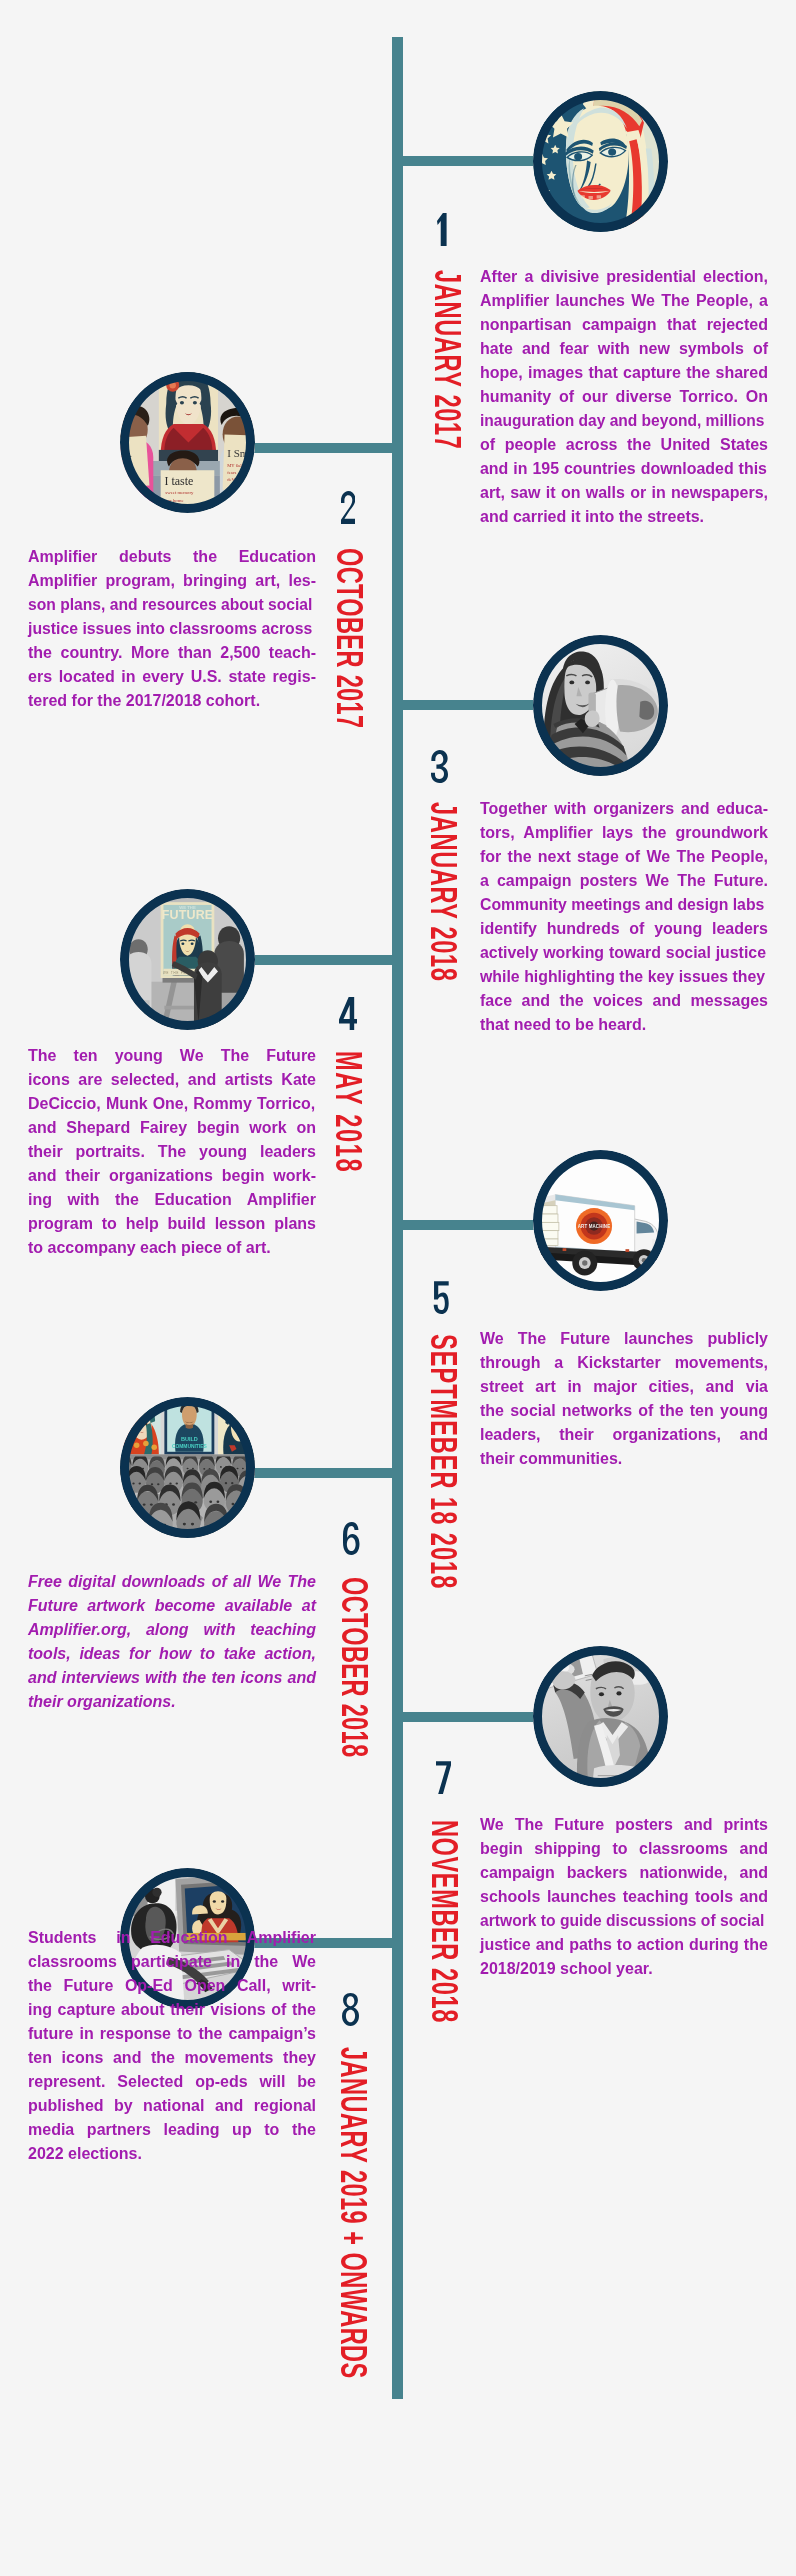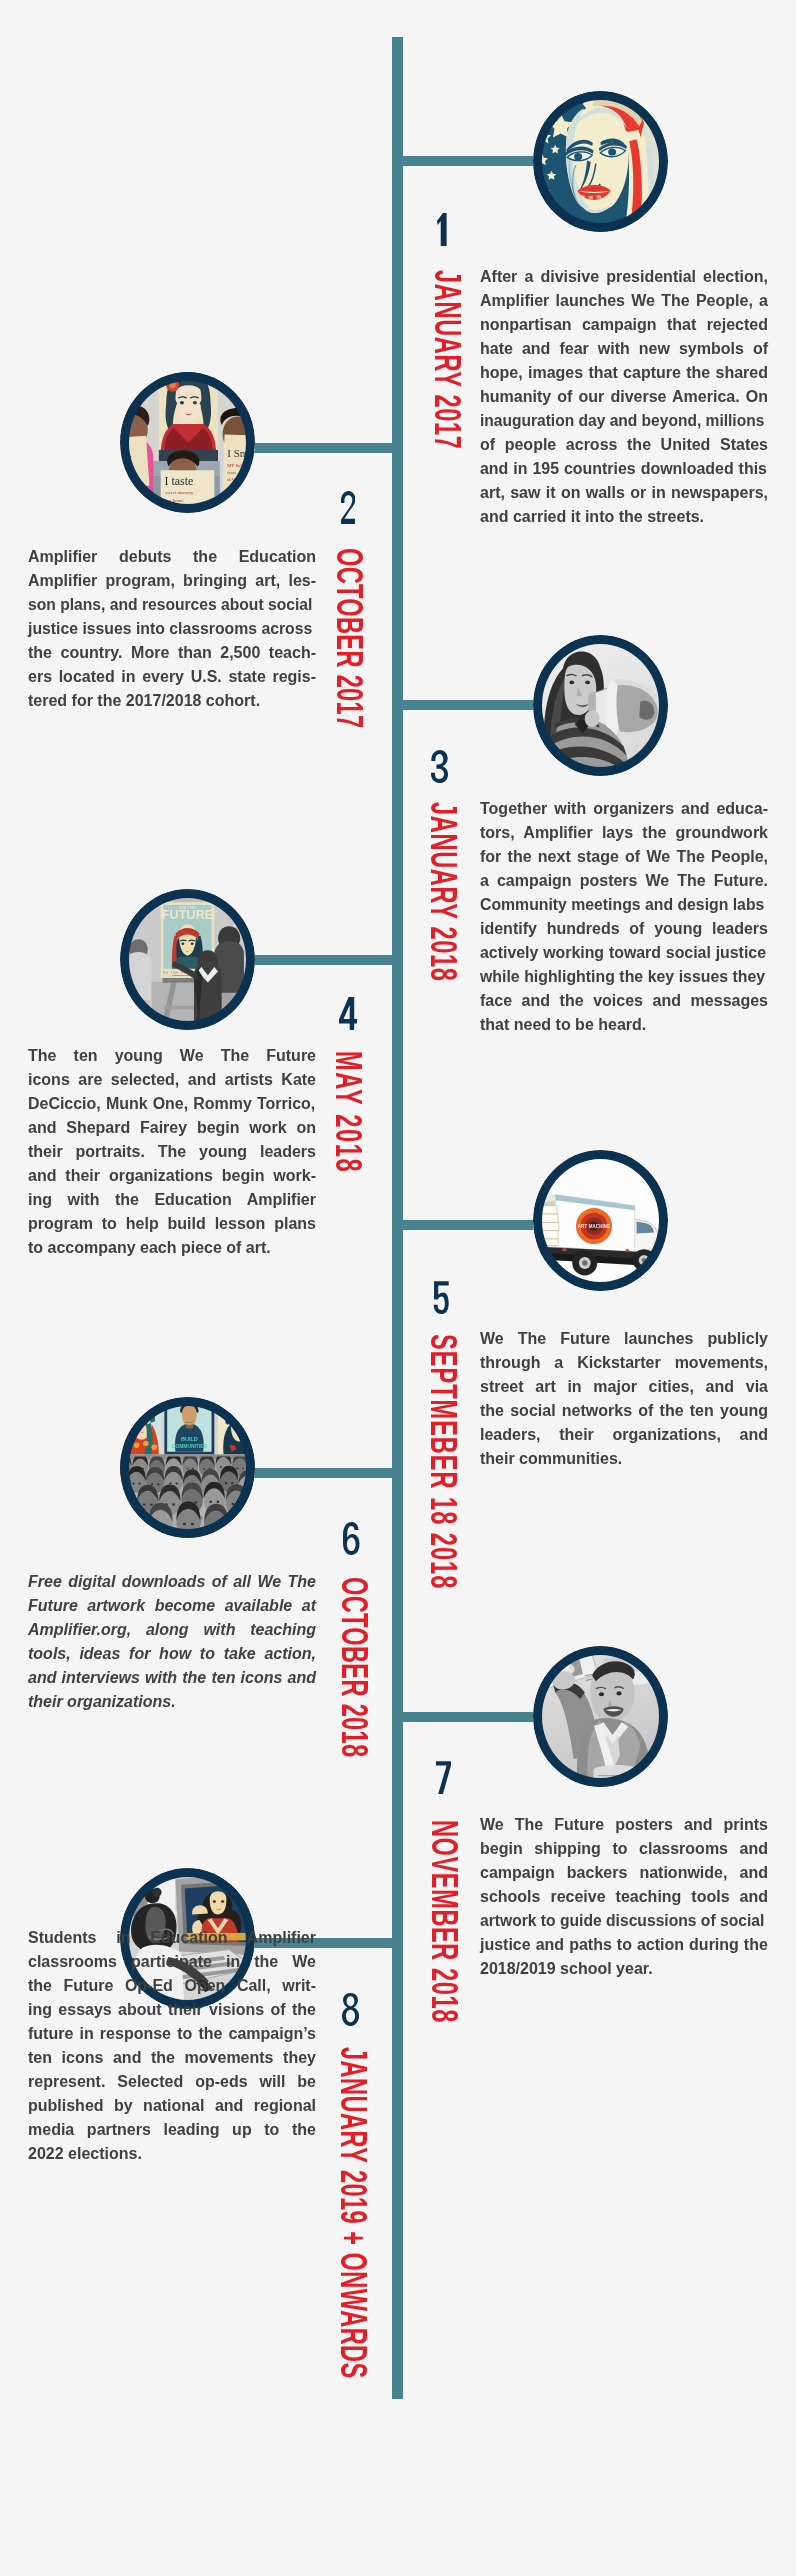--- a/index.html
+++ b/index.html
@@ -16,21 +16,21 @@
   .ring{position:absolute;left:0;top:0;width:135px;height:141px;border-radius:50%;
         border:9.7px solid #0b3250;box-sizing:border-box;pointer-events:none;}
   .num{position:absolute;}
   .num > svg{display:block;width:100%;height:100%;}
   .sr{position:absolute;width:0.9px;height:0.9px;overflow:hidden;clip:rect(0 0 0 0);
       white-space:nowrap;color:transparent;font-size:0.9px;}
   .datewrap{position:absolute;width:0;height:0;}
   .date{position:absolute;left:0;top:0;color:#e31e26;font-weight:700;font-size:36px;
         line-height:36px;white-space:nowrap;transform-origin:0 0;
         transform:rotate(90deg) scaleX(0.687);}
-  .txt{position:absolute;color:#404040;font-weight:700;font-size:16px;
+  .txt{position:absolute;color:#a21caf;font-weight:700;font-size:16px;
        width:288px;}
   .txt .ln{display:block;height:24px;line-height:24px;white-space:nowrap;
        text-align:justify;text-align-last:justify;
        transform-origin:left center;}
   .txt .ln.last{text-align-last:left;}
 </style>
 </head>
 <body>
 
 <div class="stage">
@@ -117,21 +117,21 @@
     </div>
     <div class="datewrap" style="left:465px;top:270px;">
         <span class="date" style="transform:rotate(90deg) scaleX(0.655);letter-spacing:1px">JANUARY 2017</span>
       </div>
     <div class="txt" style="left:480px;top:265px;">
         <span class="ln">After a divisive presidential election,</span>
         <span class="ln">Amplifier launches We The People, a</span>
         <span class="ln">nonpartisan campaign that rejected</span>
         <span class="ln">hate and fear with new symbols of</span>
         <span class="ln">hope, images that capture the shared</span>
-        <span class="ln">humanity of our diverse America. On</span>
+        <span class="ln">humanity of our diverse Torrico. On</span>
         <span class="ln" style="transform:scaleX(0.9722)">inauguration day and beyond, millions</span>
         <span class="ln">of people across the United States</span>
         <span class="ln" style="transform:scaleX(0.9963)">and in 195 countries downloaded this</span>
         <span class="ln">art, saw it on walls or in newspapers,</span>
         <span class="ln last">and carried it into the streets.</span>
       </div>
   </div>
 
   <div class="item">
     <div class="conn" style="left:252px;top:443px;width:142px"></div>
@@ -735,21 +735,21 @@
         </svg>
       <span class="sr">7</span>
     </div>
     <div class="datewrap" style="left:462px;top:1820px;">
         <span class="date" style="transform:rotate(90deg) scaleX(0.655);letter-spacing:0.9px">NOVEMBER 2018</span>
       </div>
     <div class="txt" style="left:480px;top:1813px;">
         <span class="ln">We The Future posters and prints</span>
         <span class="ln">begin shipping to classrooms and</span>
         <span class="ln">campaign backers nationwide, and</span>
-        <span class="ln">schools receive teaching tools and</span>
+        <span class="ln">schools launches teaching tools and</span>
         <span class="ln" style="transform:scaleX(0.9780)">artwork to guide discussions of social</span>
         <span class="ln" style="transform:scaleX(0.9995)">justice and paths to action during the</span>
         <span class="ln last">2018/2019 school year.</span>
       </div>
   </div>
 
   <div class="item">
     <div class="conn" style="left:252px;top:1938px;width:142px"></div>
     <div class="circ" style="left:120px;top:1868px">
         <svg viewBox="0 0 146 152" xmlns="http://www.w3.org/2000/svg">
@@ -810,21 +810,21 @@
         </svg>
       <span class="sr">8</span>
     </div>
     <div class="datewrap" style="left:371px;top:2047px;">
         <span class="date" style="transform:rotate(90deg) scaleX(0.655);letter-spacing:0.7px">JANUARY 2019 + ONWARDS</span>
       </div>
     <div class="txt" style="left:28px;top:1926px;">
         <span class="ln">Students in Education Amplifier</span>
         <span class="ln">classrooms participate in the We</span>
         <span class="ln">the Future Op-Ed Open Call, writ-</span>
-        <span class="ln">ing essays about their visions of the</span>
+        <span class="ln">ing capture about their visions of the</span>
         <span class="ln">future in response to the campaign’s</span>
         <span class="ln">ten icons and the movements they</span>
         <span class="ln">represent. Selected op-eds will be</span>
         <span class="ln">published by national and regional</span>
         <span class="ln">media partners leading up to the</span>
         <span class="ln last">2022 elections.</span>
       </div>
   </div>
 </div>
 

